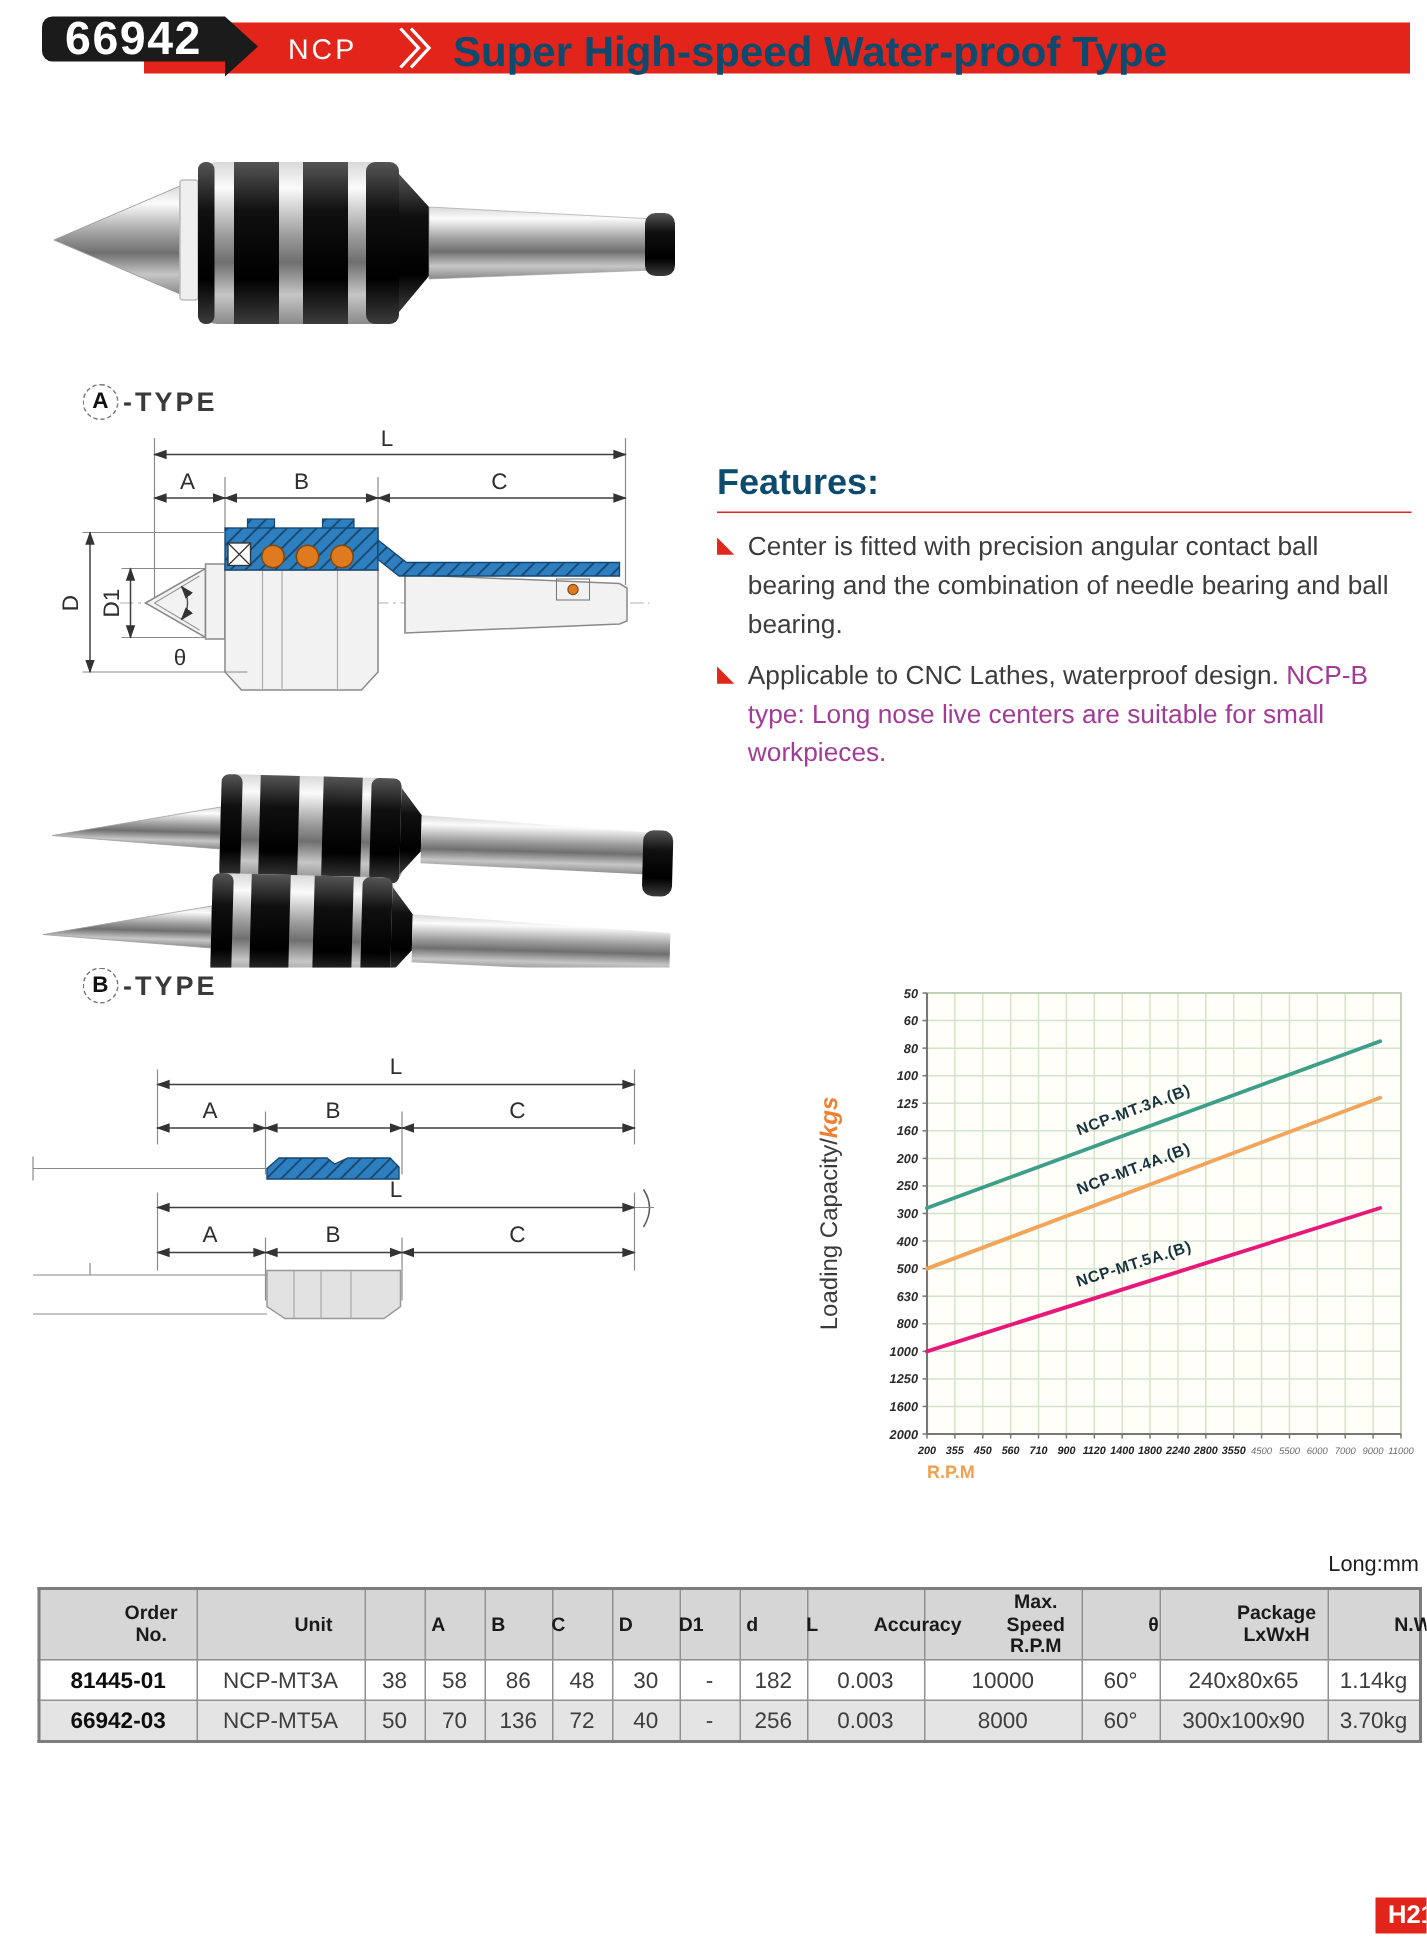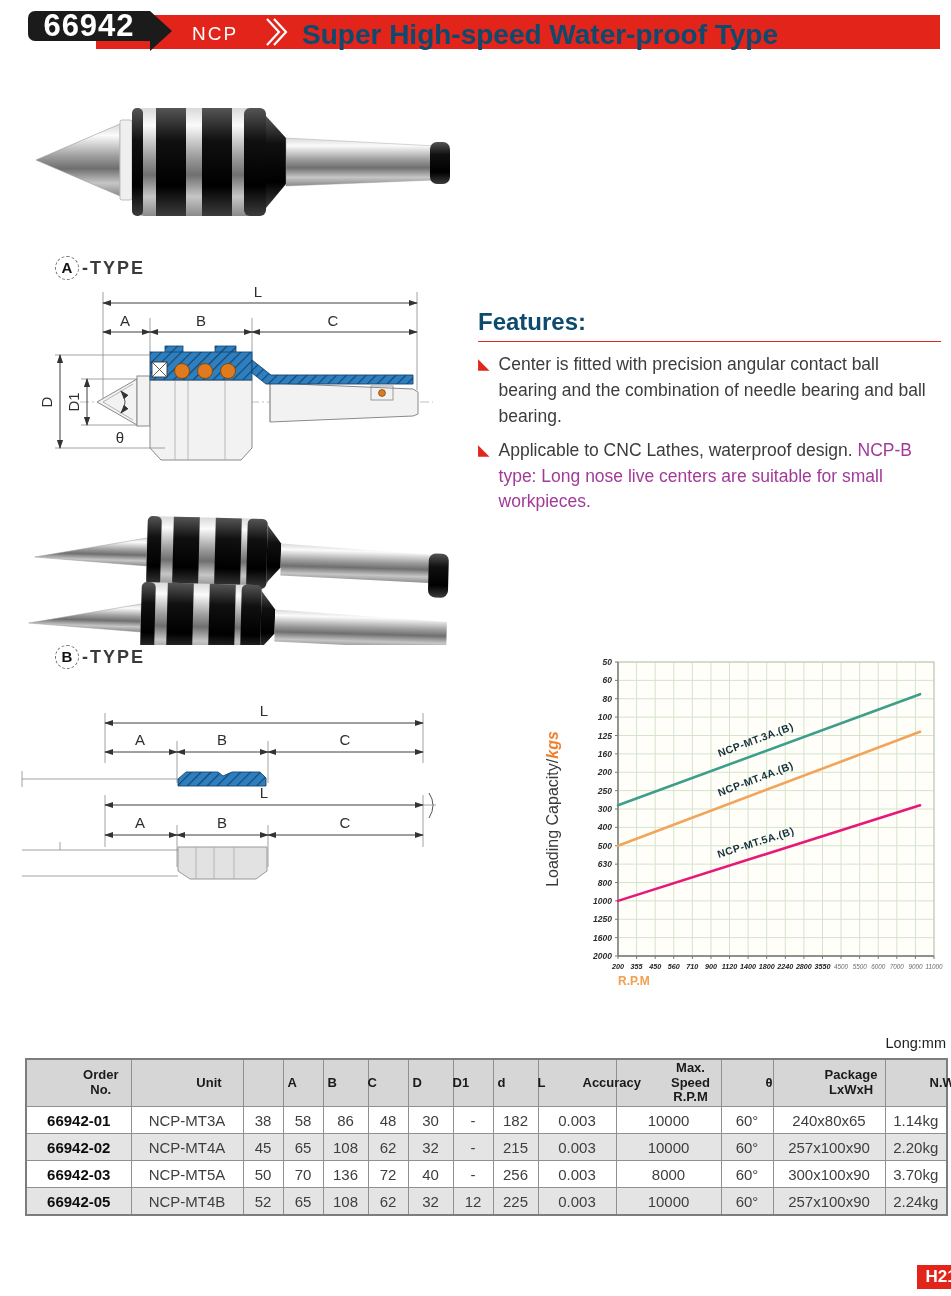--- a/index.html
+++ b/index.html
@@ -452,80 +452,48 @@
           <th>Max. Speed
 R.P.M</th>
           <th>θ</th>
           <th>Package
 LxWxH</th>
           <th>N.W.</th>
         </tr>
       </thead>
     <tbody id="spec-body">
         <tr>
-          <td>66942-01</td>
+          <td>81445-01</td>
           <td>NCP-MT3A</td>
           <td>38</td>
           <td>58</td>
           <td>86</td>
           <td>48</td>
           <td>30</td>
           <td>-</td>
           <td>182</td>
           <td>0.003</td>
           <td>10000</td>
           <td>60°</td>
           <td>240x80x65</td>
           <td>1.14kg</td>
-        </tr>
-        <tr>
-          <td>66942-02</td>
-          <td>NCP-MT4A</td>
-          <td>45</td>
-          <td>65</td>
-          <td>108</td>
-          <td>62</td>
-          <td>32</td>
-          <td>-</td>
-          <td>215</td>
-          <td>0.003</td>
-          <td>10000</td>
-          <td>60°</td>
-          <td>257x100x90</td>
-          <td>2.20kg</td>
         </tr>
         <tr>
           <td>66942-03</td>
           <td>NCP-MT5A</td>
           <td>50</td>
           <td>70</td>
           <td>136</td>
           <td>72</td>
           <td>40</td>
           <td>-</td>
           <td>256</td>
           <td>0.003</td>
           <td>8000</td>
           <td>60°</td>
           <td>300x100x90</td>
           <td>3.70kg</td>
         </tr>
-        <tr>
-          <td>66942-05</td>
-          <td>NCP-MT4B</td>
-          <td>52</td>
-          <td>65</td>
-          <td>108</td>
-          <td>62</td>
-          <td>32</td>
-          <td>12</td>
-          <td>225</td>
-          <td>0.003</td>
-          <td>10000</td>
-          <td>60°</td>
-          <td>257x100x90</td>
-          <td>2.24kg</td>
-        </tr>
       </tbody>
   </table>
 </div>
 
 <div class="page-tag">H21</div>
 
 </body></html>

